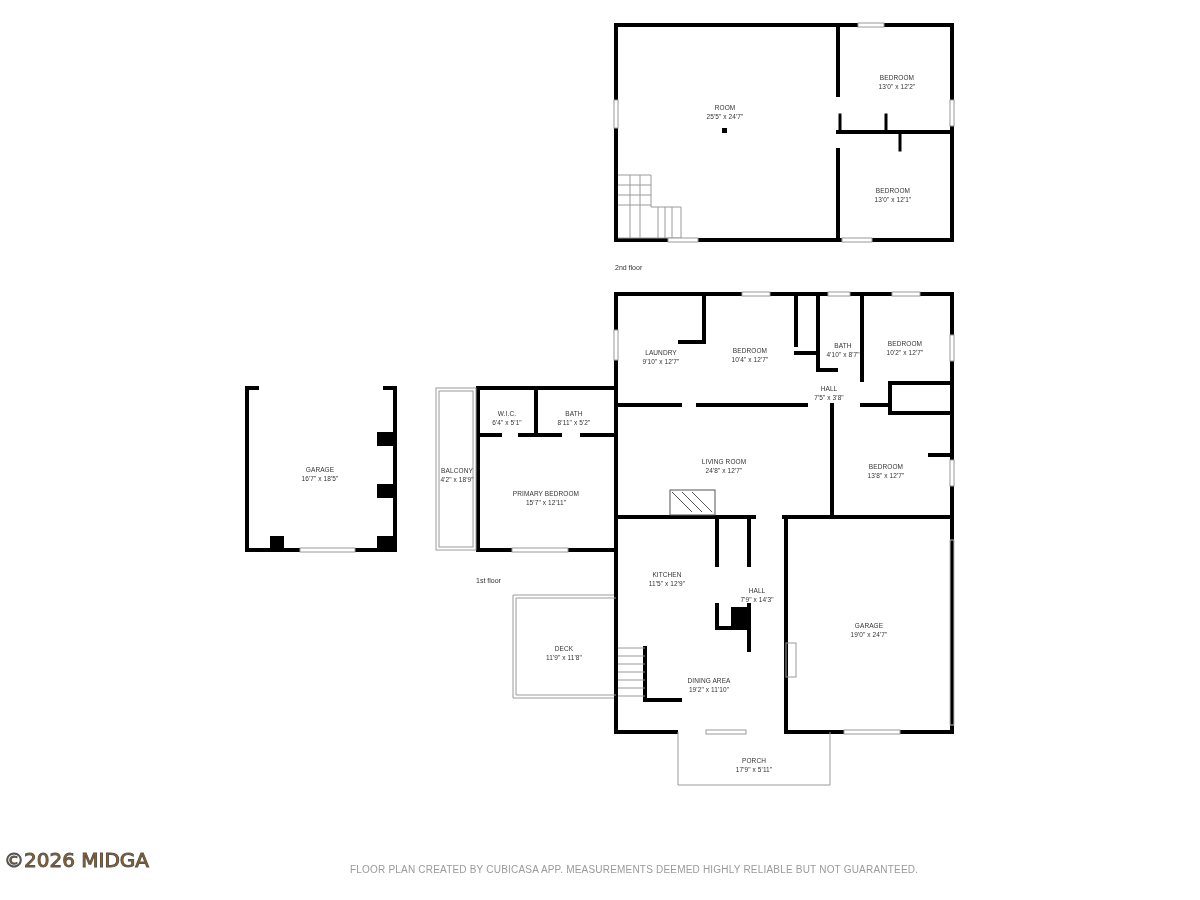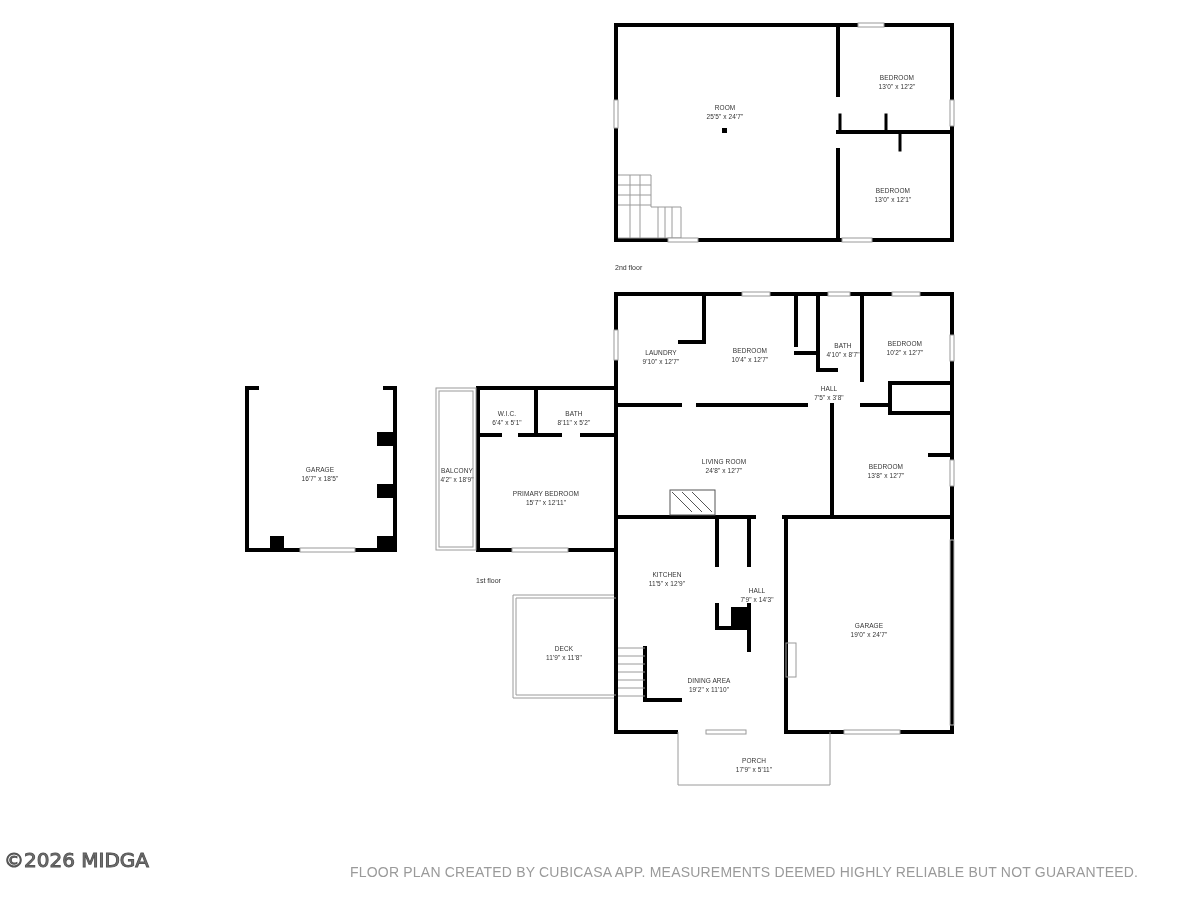--- a/index.html
+++ b/index.html
@@ -2,22 +2,22 @@
 <html><head>
 <meta charset="utf-8">
 <style>
   html,body{margin:0;padding:0;background:#fff;}
   body{width:1200px;height:900px;position:relative;overflow:hidden;font-family:"Liberation Sans",sans-serif;}
   #plan{position:absolute;left:0;top:0;width:1200px;height:900px;}
   .lbl{position:absolute;text-align:center;color:#333;font-size:6.5px;line-height:9px;transform:translate(-50%,-50%);white-space:nowrap;letter-spacing:0.1px;}
   .lbl .n{display:block;text-transform:uppercase;}
   .lbl .d{display:block;}
   .floor{position:absolute;font-size:7px;color:#333;}
-  .wm{position:absolute;left:4px;top:848px;font-size:20px;color:#737373;-webkit-text-stroke:1px #555;letter-spacing:0px;font-family:"DejaVu Sans",sans-serif;font-weight:normal;}
-  .disc{position:absolute;left:350px;top:864px;font-size:14px;color:#9a9a9a;letter-spacing:0.2px;}
+  .wm{position:absolute;left:4px;top:848px;font-size:20px;color:#a16207;-webkit-text-stroke:1px #555;letter-spacing:0px;font-family:"DejaVu Sans",sans-serif;font-weight:normal;}
+  .disc{position:absolute;left:350px;top:864px;font-size:10px;color:#9a9a9a;letter-spacing:0.2px;}
 </style>
 </head>
 <body>
 
 <svg id="plan" viewBox="0 0 1200 900" xmlns="http://www.w3.org/2000/svg">
   <g fill="none" stroke="#000" stroke-width="4" stroke-linecap="square">
 
     <g>
       <rect x="616" y="25" width="336" height="215"></rect>
       <line x1="838" y1="25" x2="838" y2="95"></line>

